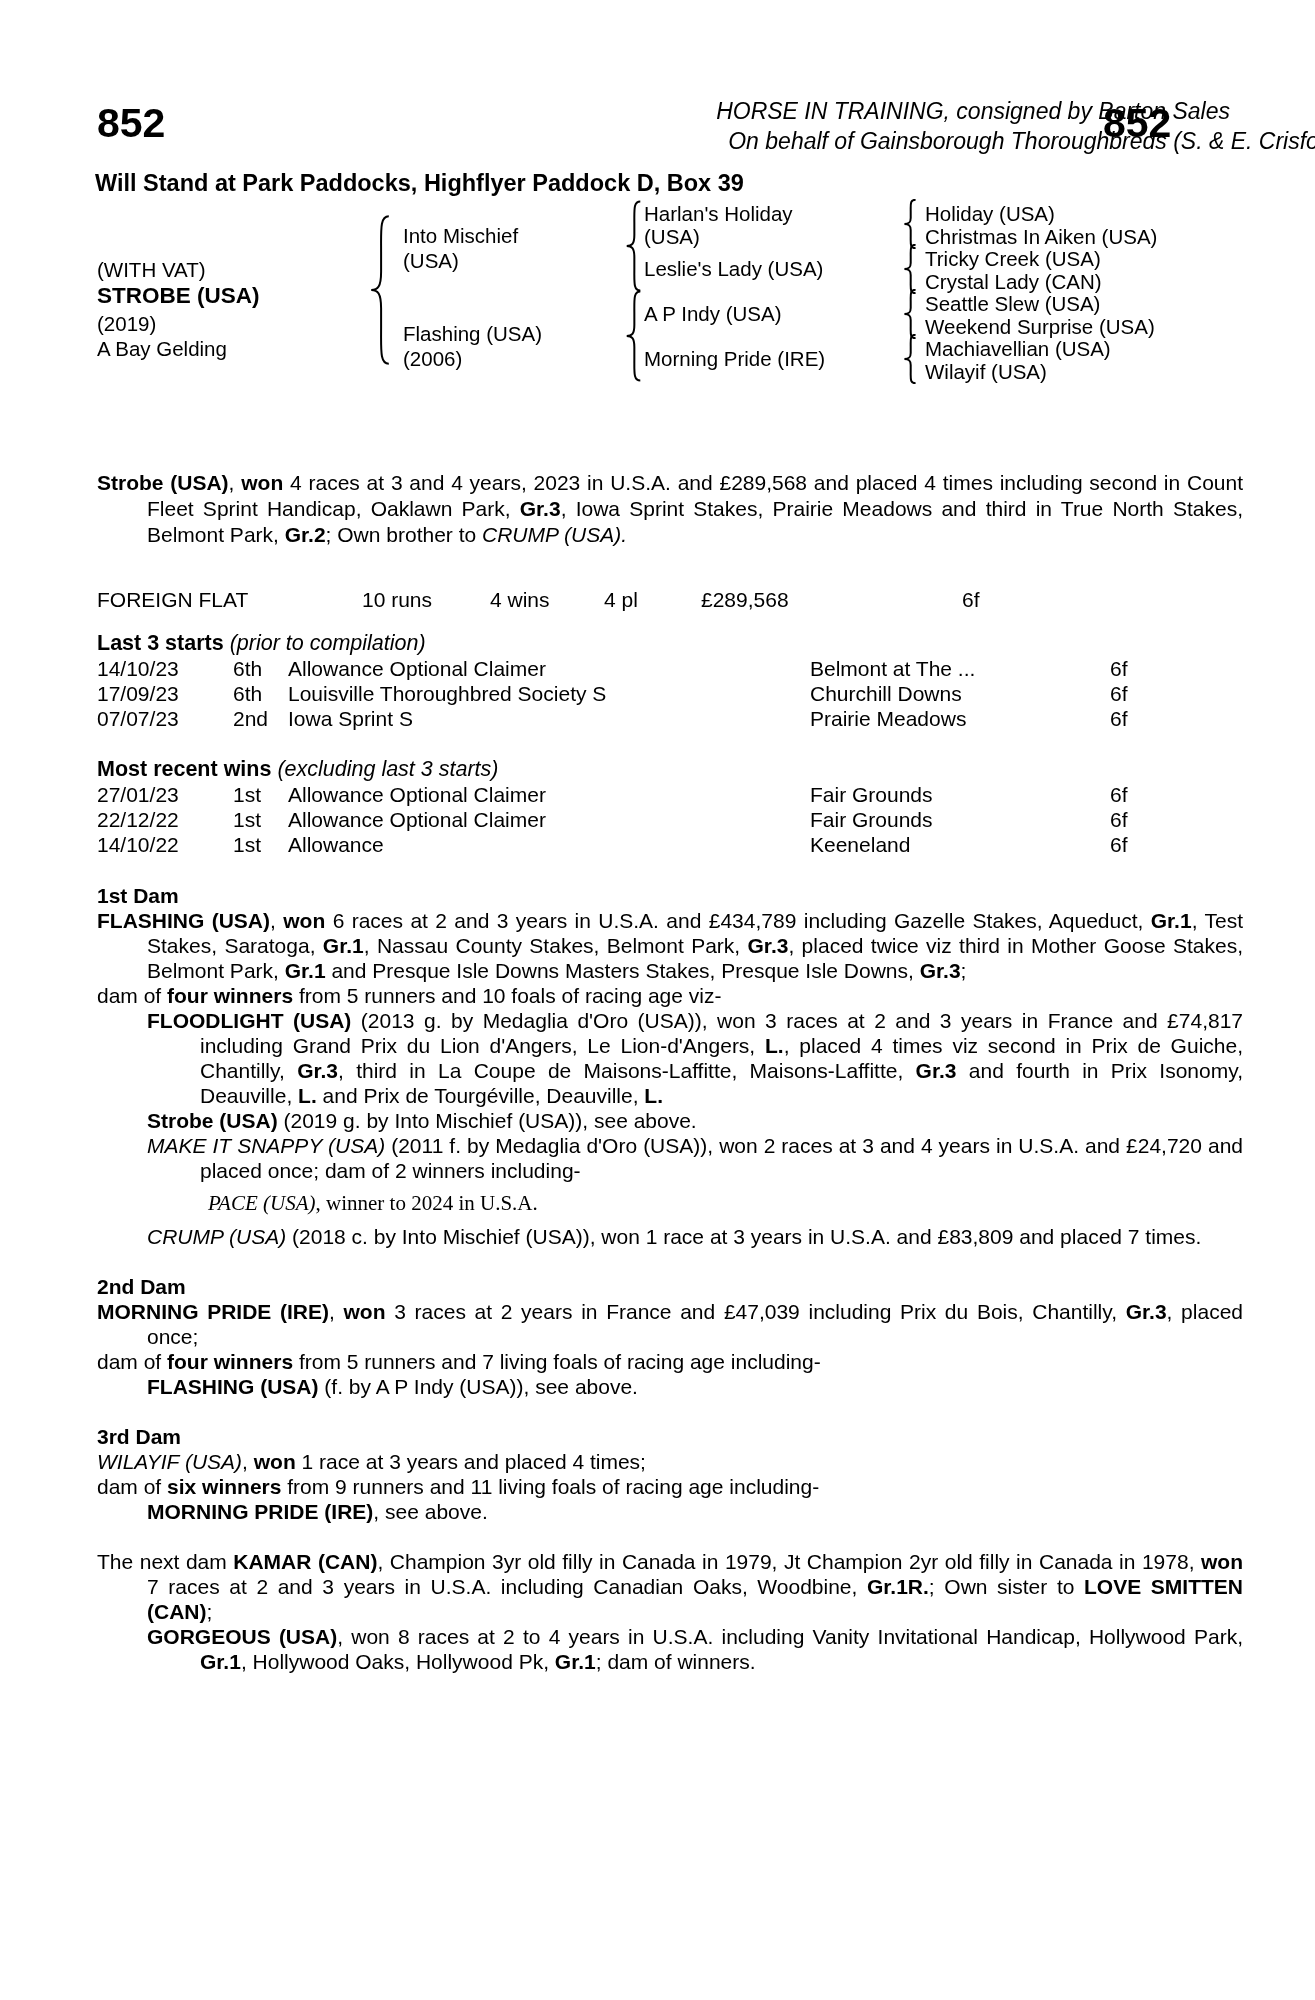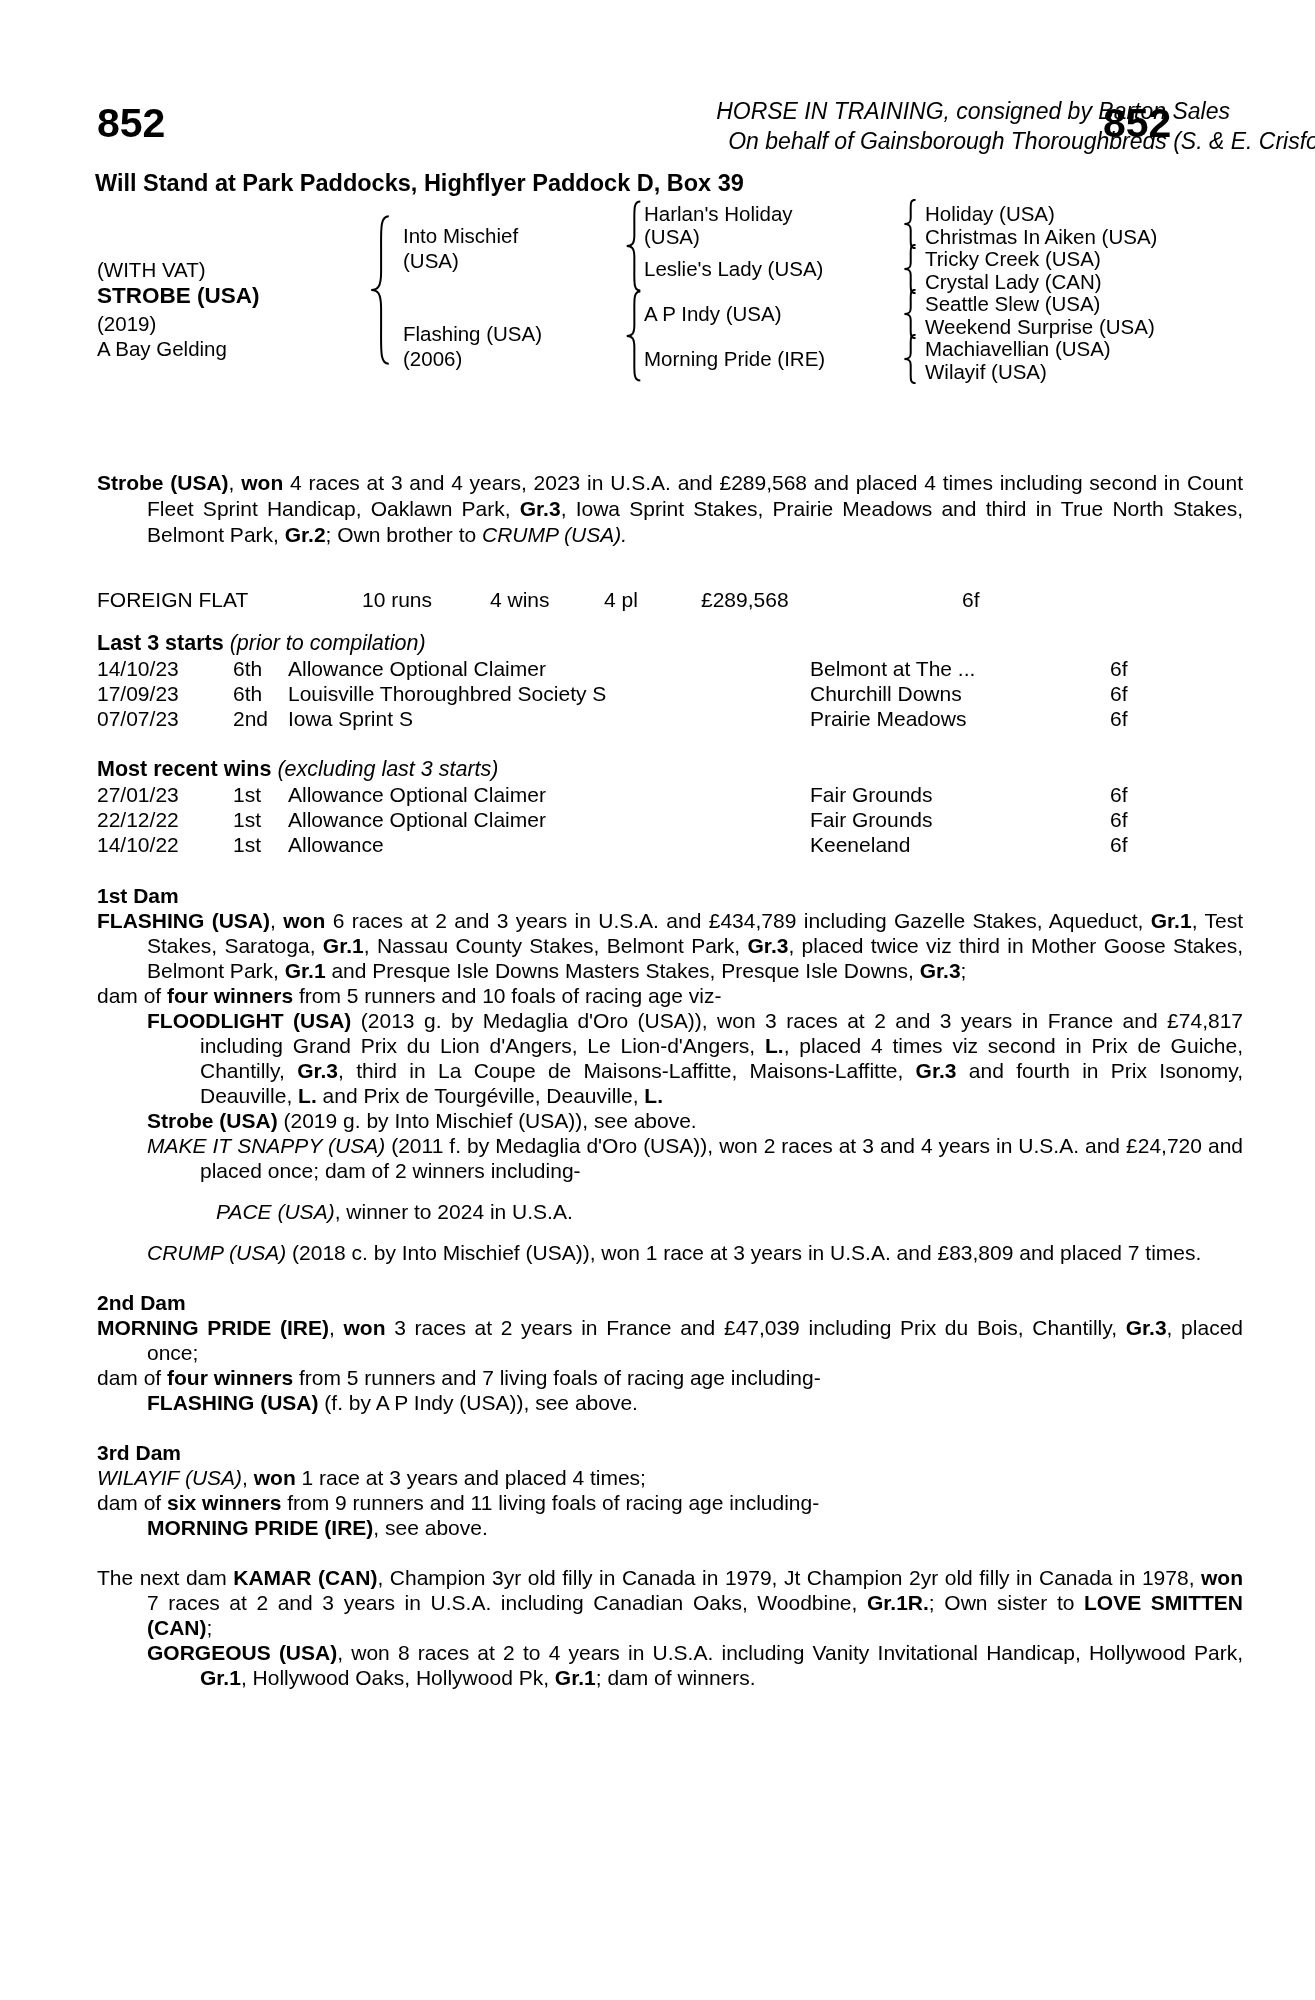--- a/index.html
+++ b/index.html
@@ -41,21 +41,21 @@
   .br-m2{left:528px;top:90px;}
   .br-s0{left:806px;top:-1px;}
   .br-s1{left:806px;top:44px;}
   .br-s2{left:806px;top:89px;}
   .br-s3{left:806px;top:134px;}
   
   .para{position:absolute;left:97px;width:1146px;font-size:21px;line-height:26px;text-align:justify;}
   #p-summary{top:470px;}
   .hang{margin:0;padding-left:50px;text-indent:-50px;}
   .l1{margin:0;padding-left:103px;text-indent:-53px;}
-  .l2{margin:16px;padding-left:103px;text-indent:0;}
+  .l2{margin:8px;padding-left:103px;text-indent:0;font-family:Liberation Serif, serif;}
   
   #stats{top:588px;left:97px;width:1146px;height:25px;font-size:21px;}
   #stats span{position:absolute;white-space:nowrap;}
   .s-label{left:0;} .s-runs{left:265px;} .s-wins{left:393px;} .s-pl{left:507px;}
   .s-money{left:604px;} .s-dist{left:865px;}
   
   .sechead{position:absolute;left:97px;font-size:21.5px;}
   #h-last3{top:631px;}
   #h-mrw{top:757px;}
   .rtable{position:absolute;left:97px;width:1146px;font-size:21px;}

